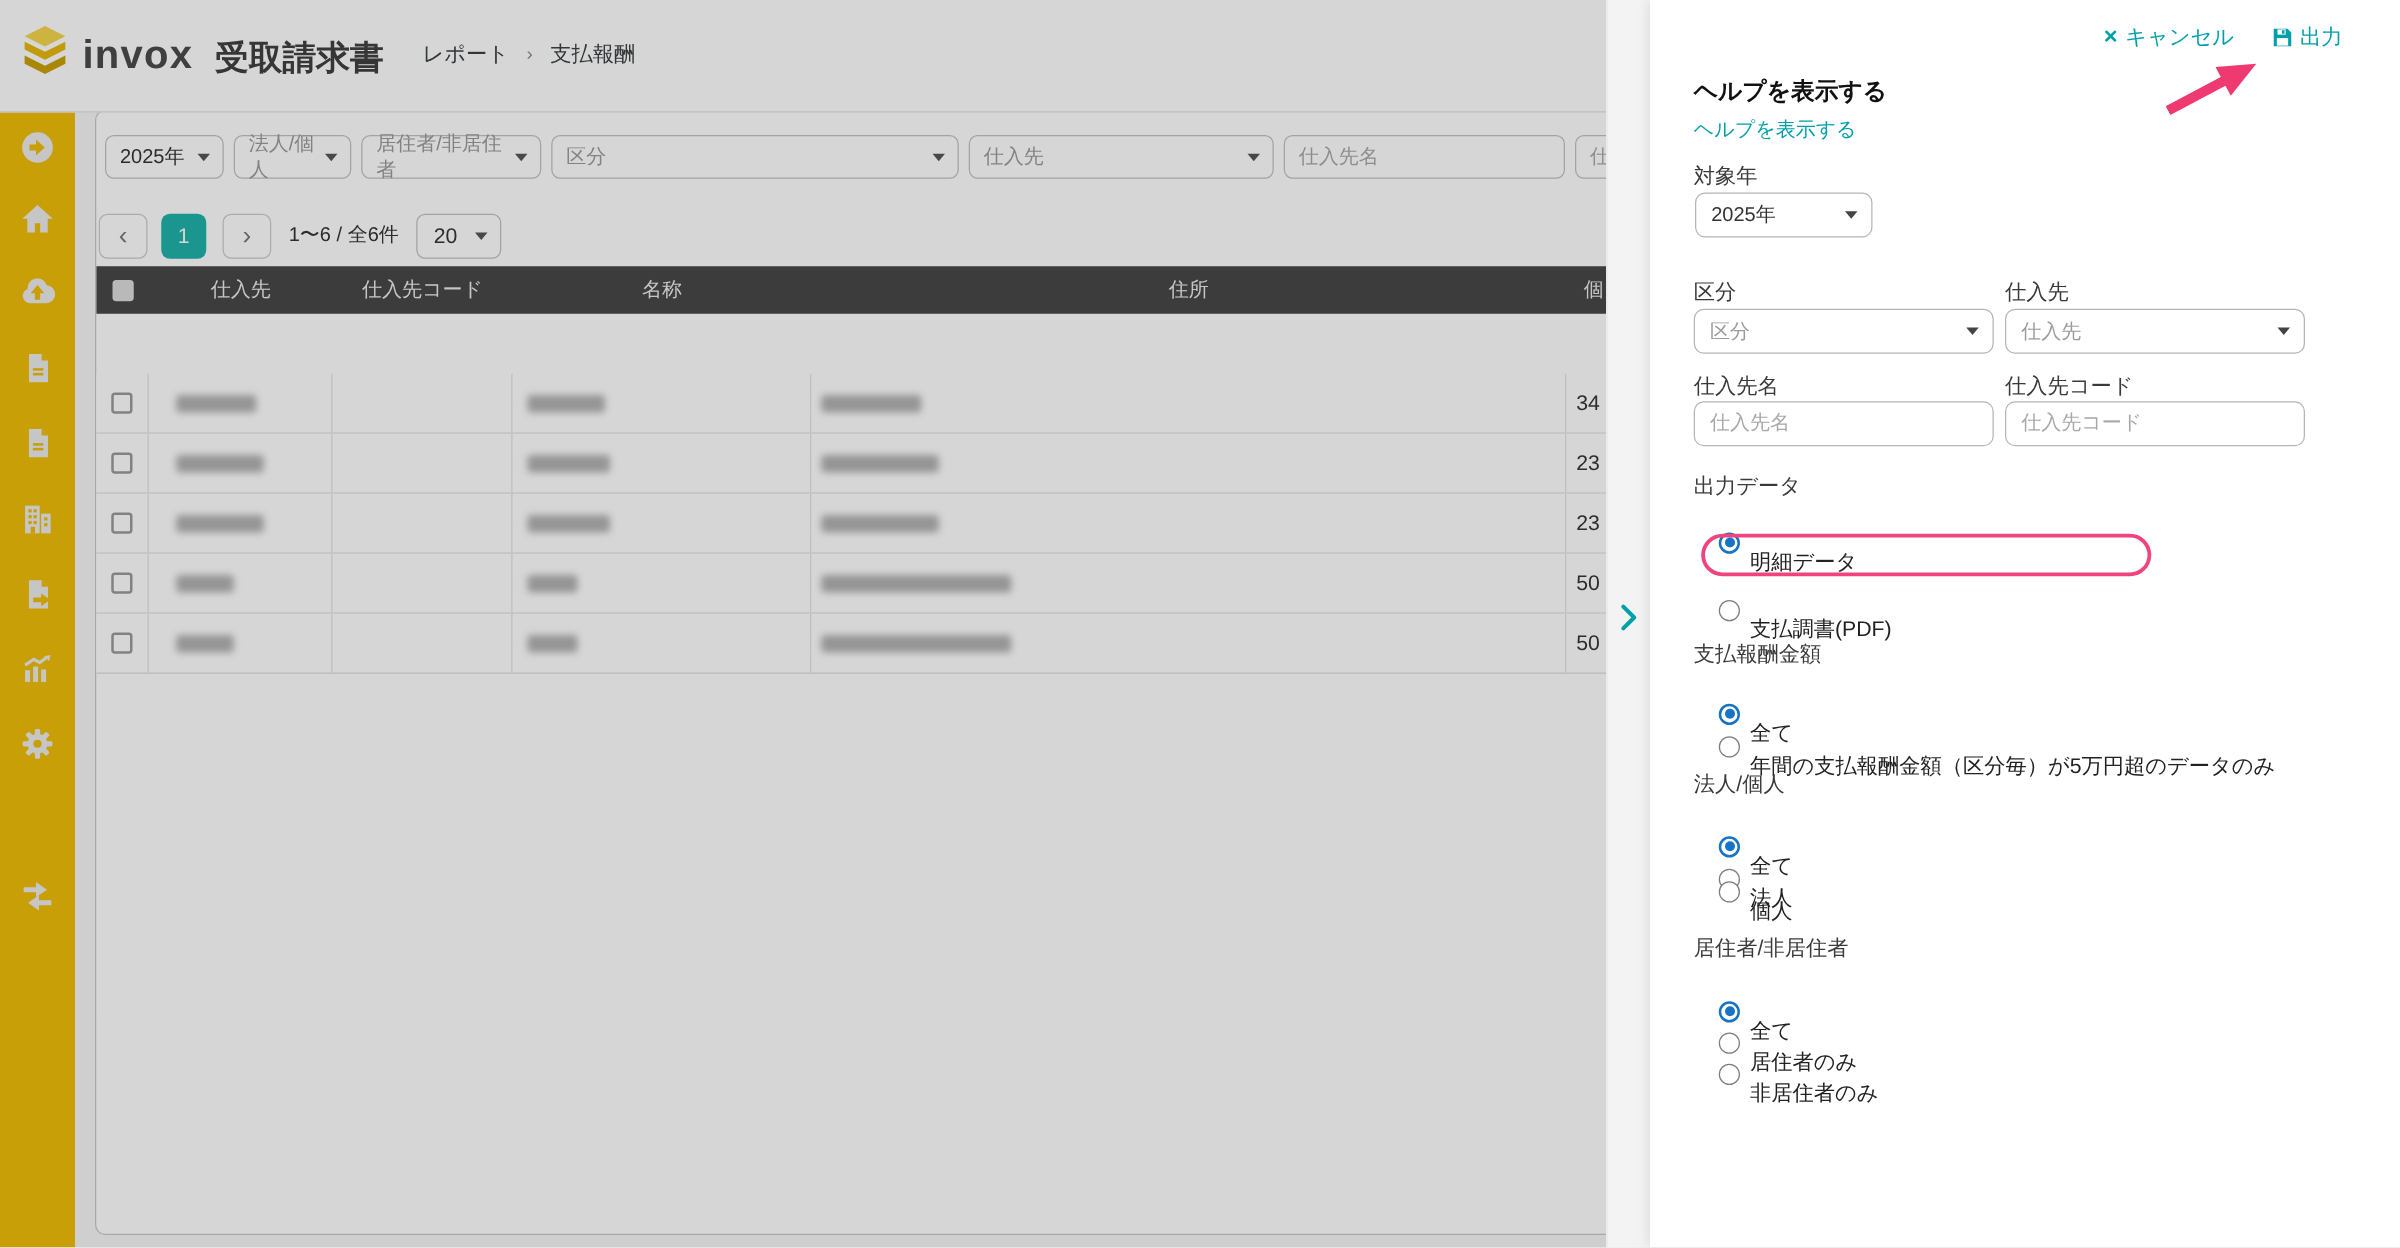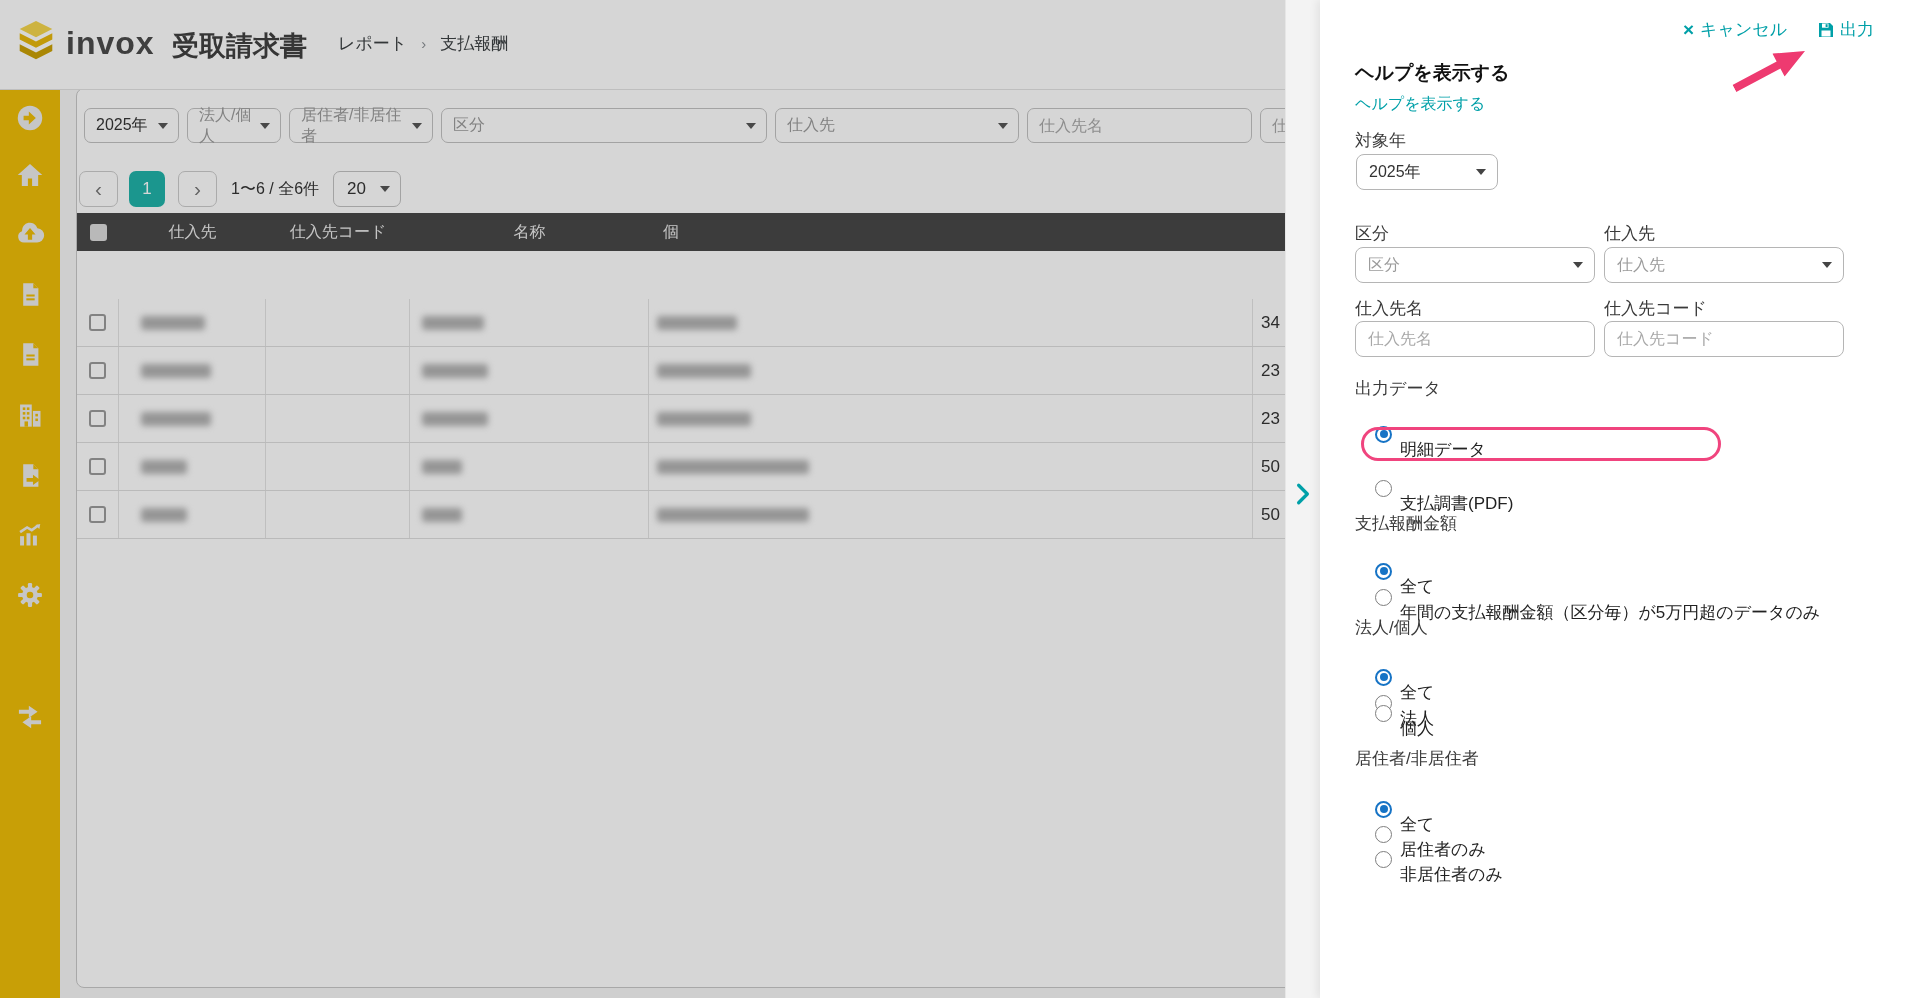--- a/index.html
+++ b/index.html
@@ -232,20 +232,21 @@
       </div>
     </div>
 
     <div class="thead">
       <div class="th" style="width:42px">
         <span class="checkbox-h"></span>
       </div>
       <div class="th" style="width:147px">仕入先</div>
       <div class="th" style="width:144px">仕入先コード</div>
       <div class="th" style="width:239px">名称</div>
+      <div class="th" style="width:604px">住所</div>
       <div class="th last" style="width:120px">個</div>
     </div>
 
     <div class="trow" style="top:210px">
       <div class="td" style="width:42px">
           <span class="checkbox-r"></span>
         </div>
       <div class="td" style="width:147px;padding-left:22px">
           <div class="blob" style="width:64px"></div>
         </div>

